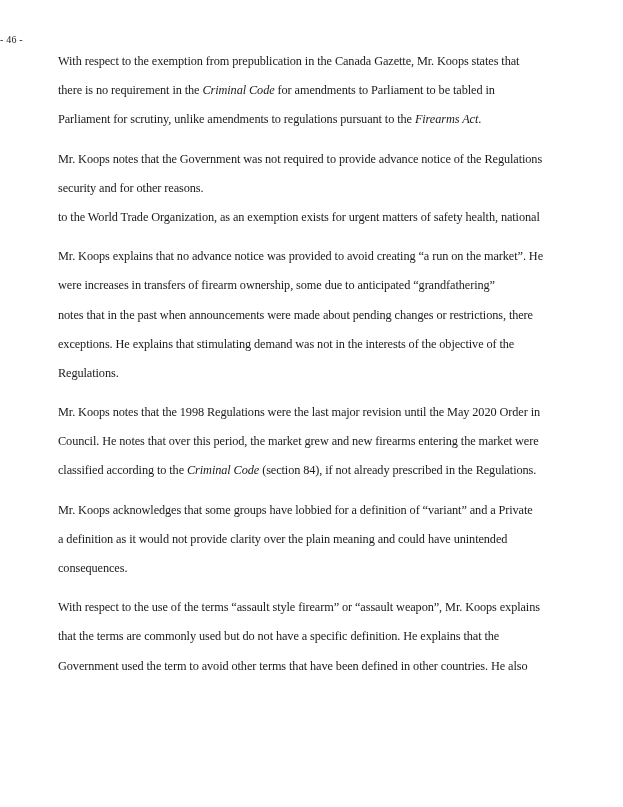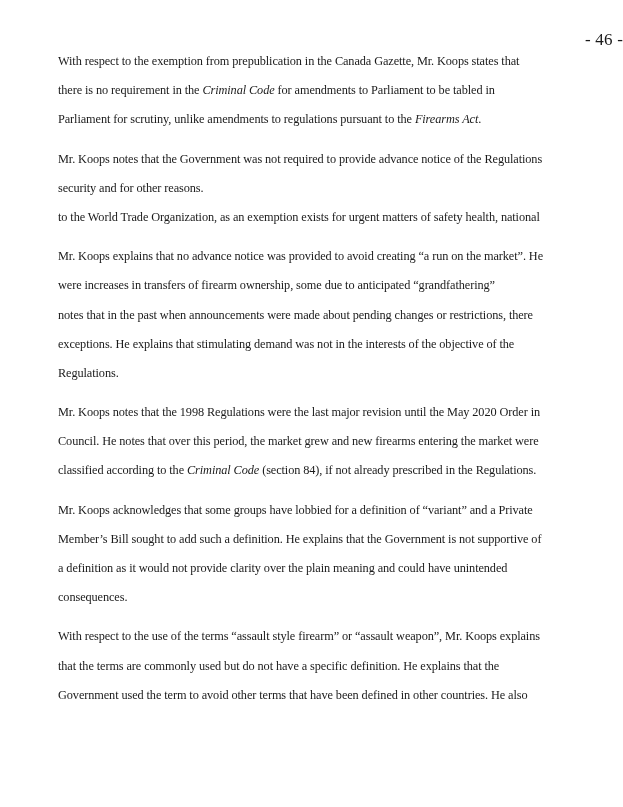--- a/index.html
+++ b/index.html
@@ -14,22 +14,22 @@
     background: #ffffff;
     overflow: hidden;
     font-family: "Liberation Serif", "DejaVu Serif", serif;
     color: #1a1a1a;
   }
   .page-number {
     position: absolute;
     top: 30px;
     left: 0;
     width: 100%;
-    text-align: right;
-    font-size: 17px;
+    text-align: left;
+    font-size: 10px;
     line-height: 20px;
     letter-spacing: 0.2px;
   }
   .content {
     position: absolute;
     left: 58px;
     top: 47px;
     right: 40px;
   }
   .para {
@@ -69,21 +69,20 @@
         <div class="line"><span>exceptions. He explains that stimulating demand was not in the interests of the objective of the</span></div>
         <div class="line"><span>Regulations.</span></div>
       </div>
       <div class="para">
         <div class="line"><span>Mr. Koops notes that the 1998 Regulations were the last major revision until the May 2020 Order in</span></div>
         <div class="line"><span>Council. He notes that over this period, the market grew and new firearms entering the market were</span></div>
         <div class="line"><span>classified according to the </span><i>Criminal Code</i><span> (section 84), if not already prescribed in the Regulations.</span></div>
       </div>
       <div class="para">
         <div class="line"><span>Mr. Koops acknowledges that some groups have lobbied for a definition of “variant” and a Private</span></div>
-        <div class="line"><span>Member’s Bill sought to add such a definition. He explains that the Government is not supportive of</span></div>
         <div class="line"><span>a definition as it would not provide clarity over the plain meaning and could have unintended</span></div>
         <div class="line"><span>consequences.</span></div>
       </div>
       <div class="para">
         <div class="line"><span>With respect to the use of the terms “assault style firearm” or “assault weapon”, Mr. Koops explains</span></div>
         <div class="line"><span>that the terms are commonly used but do not have a specific definition. He explains that the</span></div>
         <div class="line"><span>Government used the term to avoid other terms that have been defined in other countries. He also</span></div>
       </div>
     </div>
 </div>

